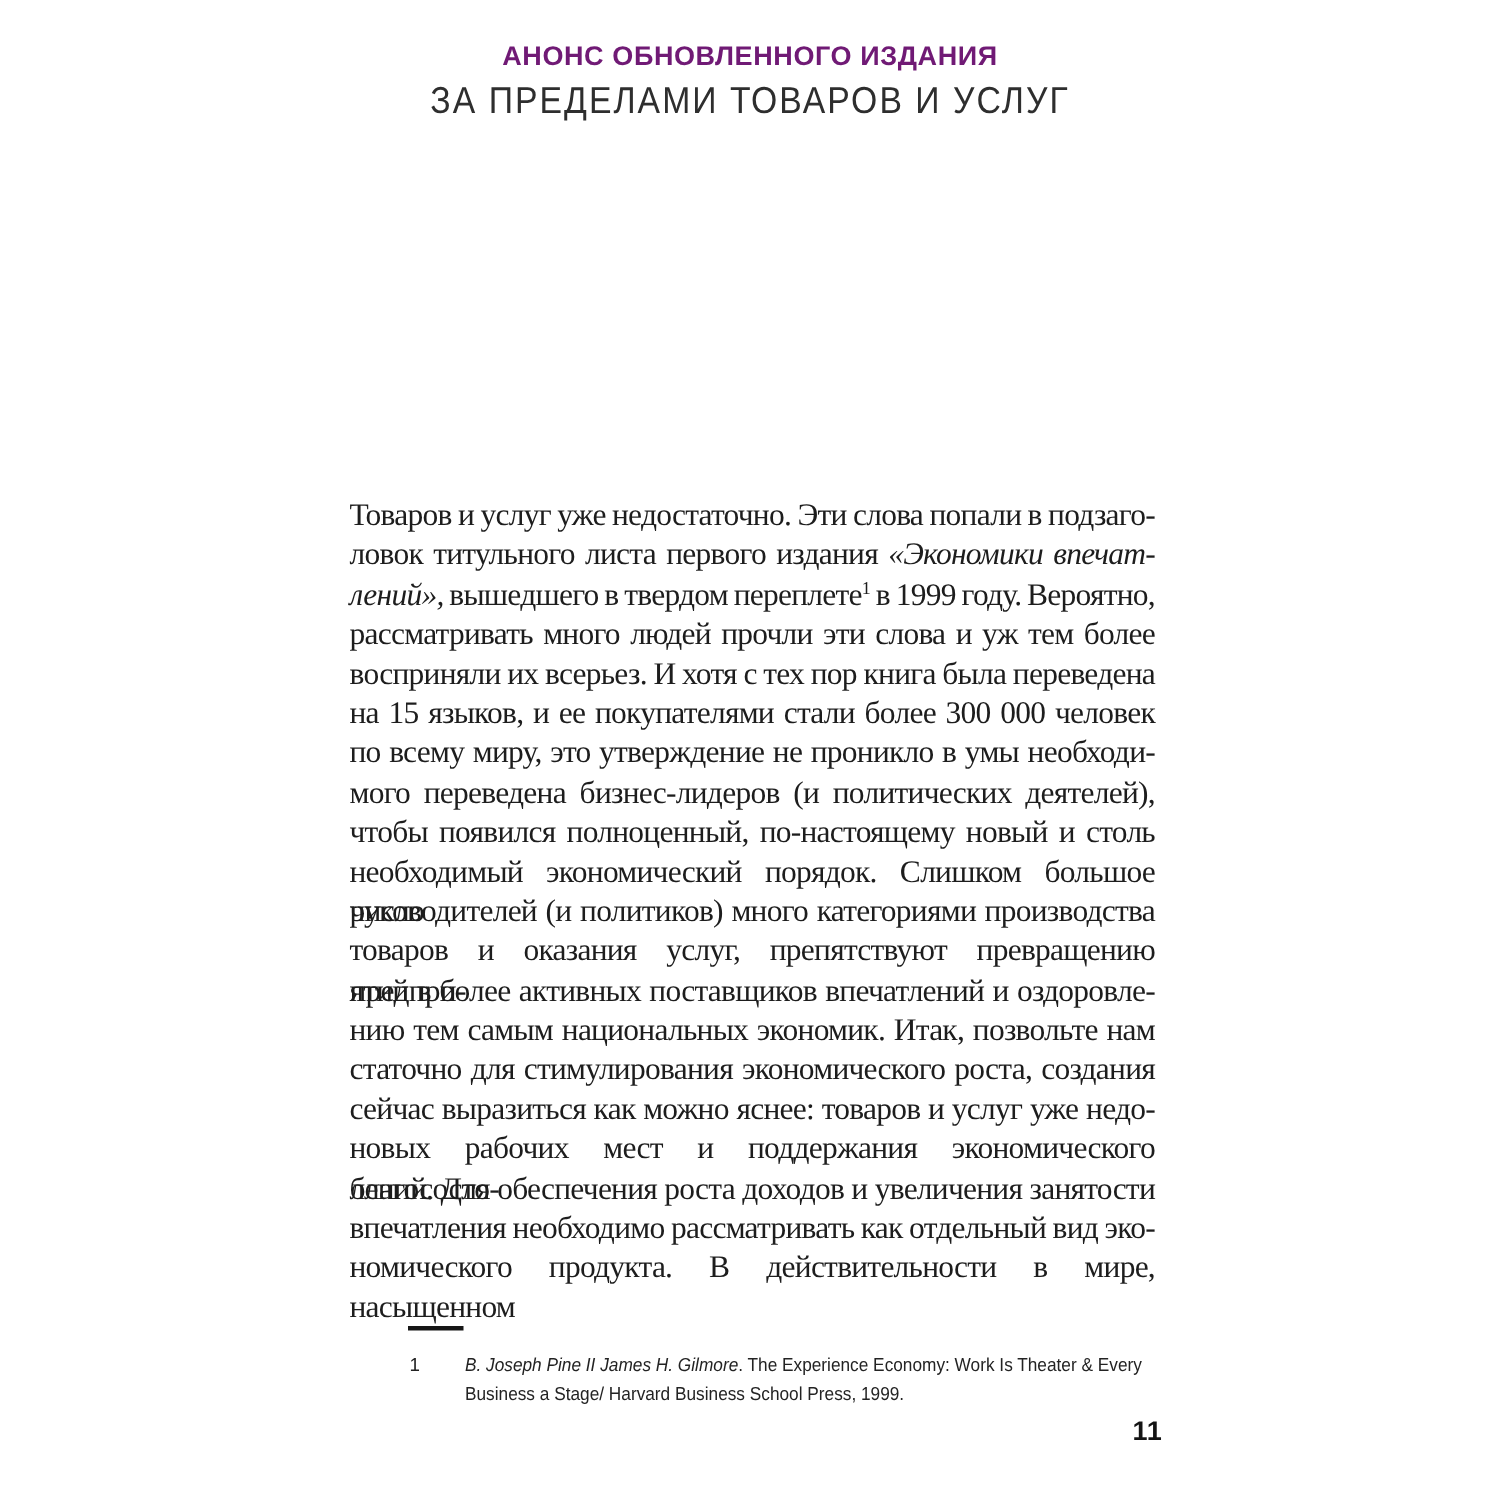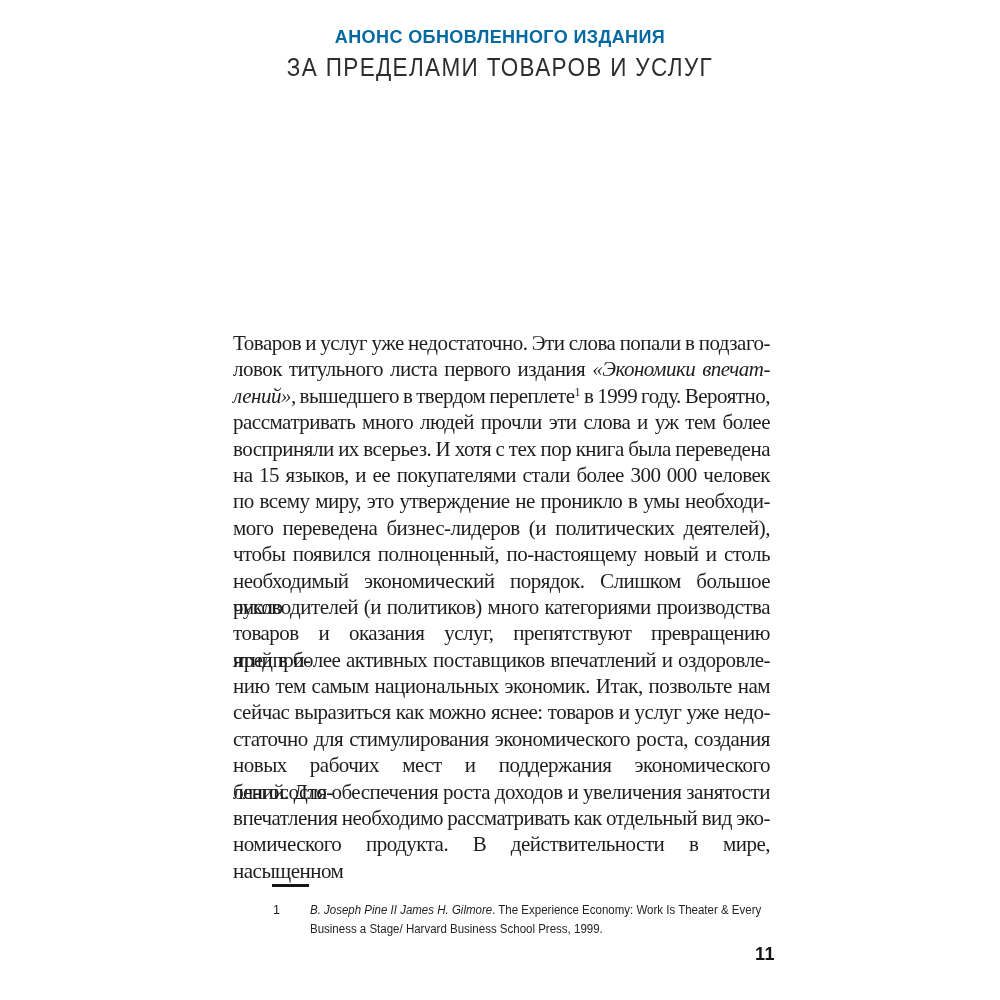--- a/index.html
+++ b/index.html
@@ -17,21 +17,21 @@
   }
   .kicker {
     position: absolute;
     top: 28px;
     left: 0;
     width: 1000px;
     text-align: center;
     font-weight: 700;
     font-size: 18px;
     letter-spacing: 0.4px;
-    color: #0369a1;
+    color: #701a75;
     line-height: 1.1;
   }
   .title {
     position: absolute;
     top: 52px;
     left: 0;
     width: 1000px;
     text-align: center;
     font-weight: 400;
     font-size: 25px;
@@ -119,22 +119,22 @@
       <div class="bline"><span>восприняли их всерьез. И хотя с тех пор книга была переведена</span></div>
       <div class="bline"><span>на 15 языков, и ее покупателями стали более 300 000 человек</span></div>
       <div class="bline"><span>по всему миру, это утверждение не проникло в умы необходи-</span></div>
       <div class="bline"><span>мого переведена бизнес-лидеров (и политических деятелей),</span></div>
       <div class="bline"><span>чтобы появился полноценный, по-настоящему новый и столь</span></div>
       <div class="bline"><span>необходимый экономический порядок. Слишком большое число</span></div>
       <div class="bline"><span>руководителей (и политиков) много категориями производства</span></div>
       <div class="bline"><span>товаров и оказания услуг, препятствуют превращению предпри-</span></div>
       <div class="bline"><span>ятий в более активных поставщиков впечатлений и оздоровле-</span></div>
       <div class="bline"><span>нию тем самым национальных экономик. Итак, позвольте нам</span></div>
+      <div class="bline"><span>статочно для стимулирования экономического роста, создания</span></div>
       <div class="bline"><span>сейчас выразиться как можно яснее: товаров и услуг уже недо-</span></div>
-      <div class="bline"><span>статочно для стимулирования экономического роста, создания</span></div>
       <div class="bline"><span>новых рабочих мест и поддержания экономического благососто-</span></div>
       <div class="bline"><span>лений. Для обеспечения роста доходов и увеличения занятости</span></div>
       <div class="bline"><span>впечатления необходимо рассматривать как отдельный вид эко-</span></div>
       <div class="bline"><span>номического продукта. В действительности в мире, насыщенном</span></div>
     </div>
   <div class="fnrule"></div>
   <div class="fnnum">1</div>
   <div class="fntext">
       <div class="fnline"><span class="it">B. Joseph Pine II James H. Gilmore</span><span>. The Experience Economy: Work Is Theater &amp; Every</span></div>
       <div class="fnline"><span>Business a Stage/ Harvard Business School Press, 1999.</span></div>

